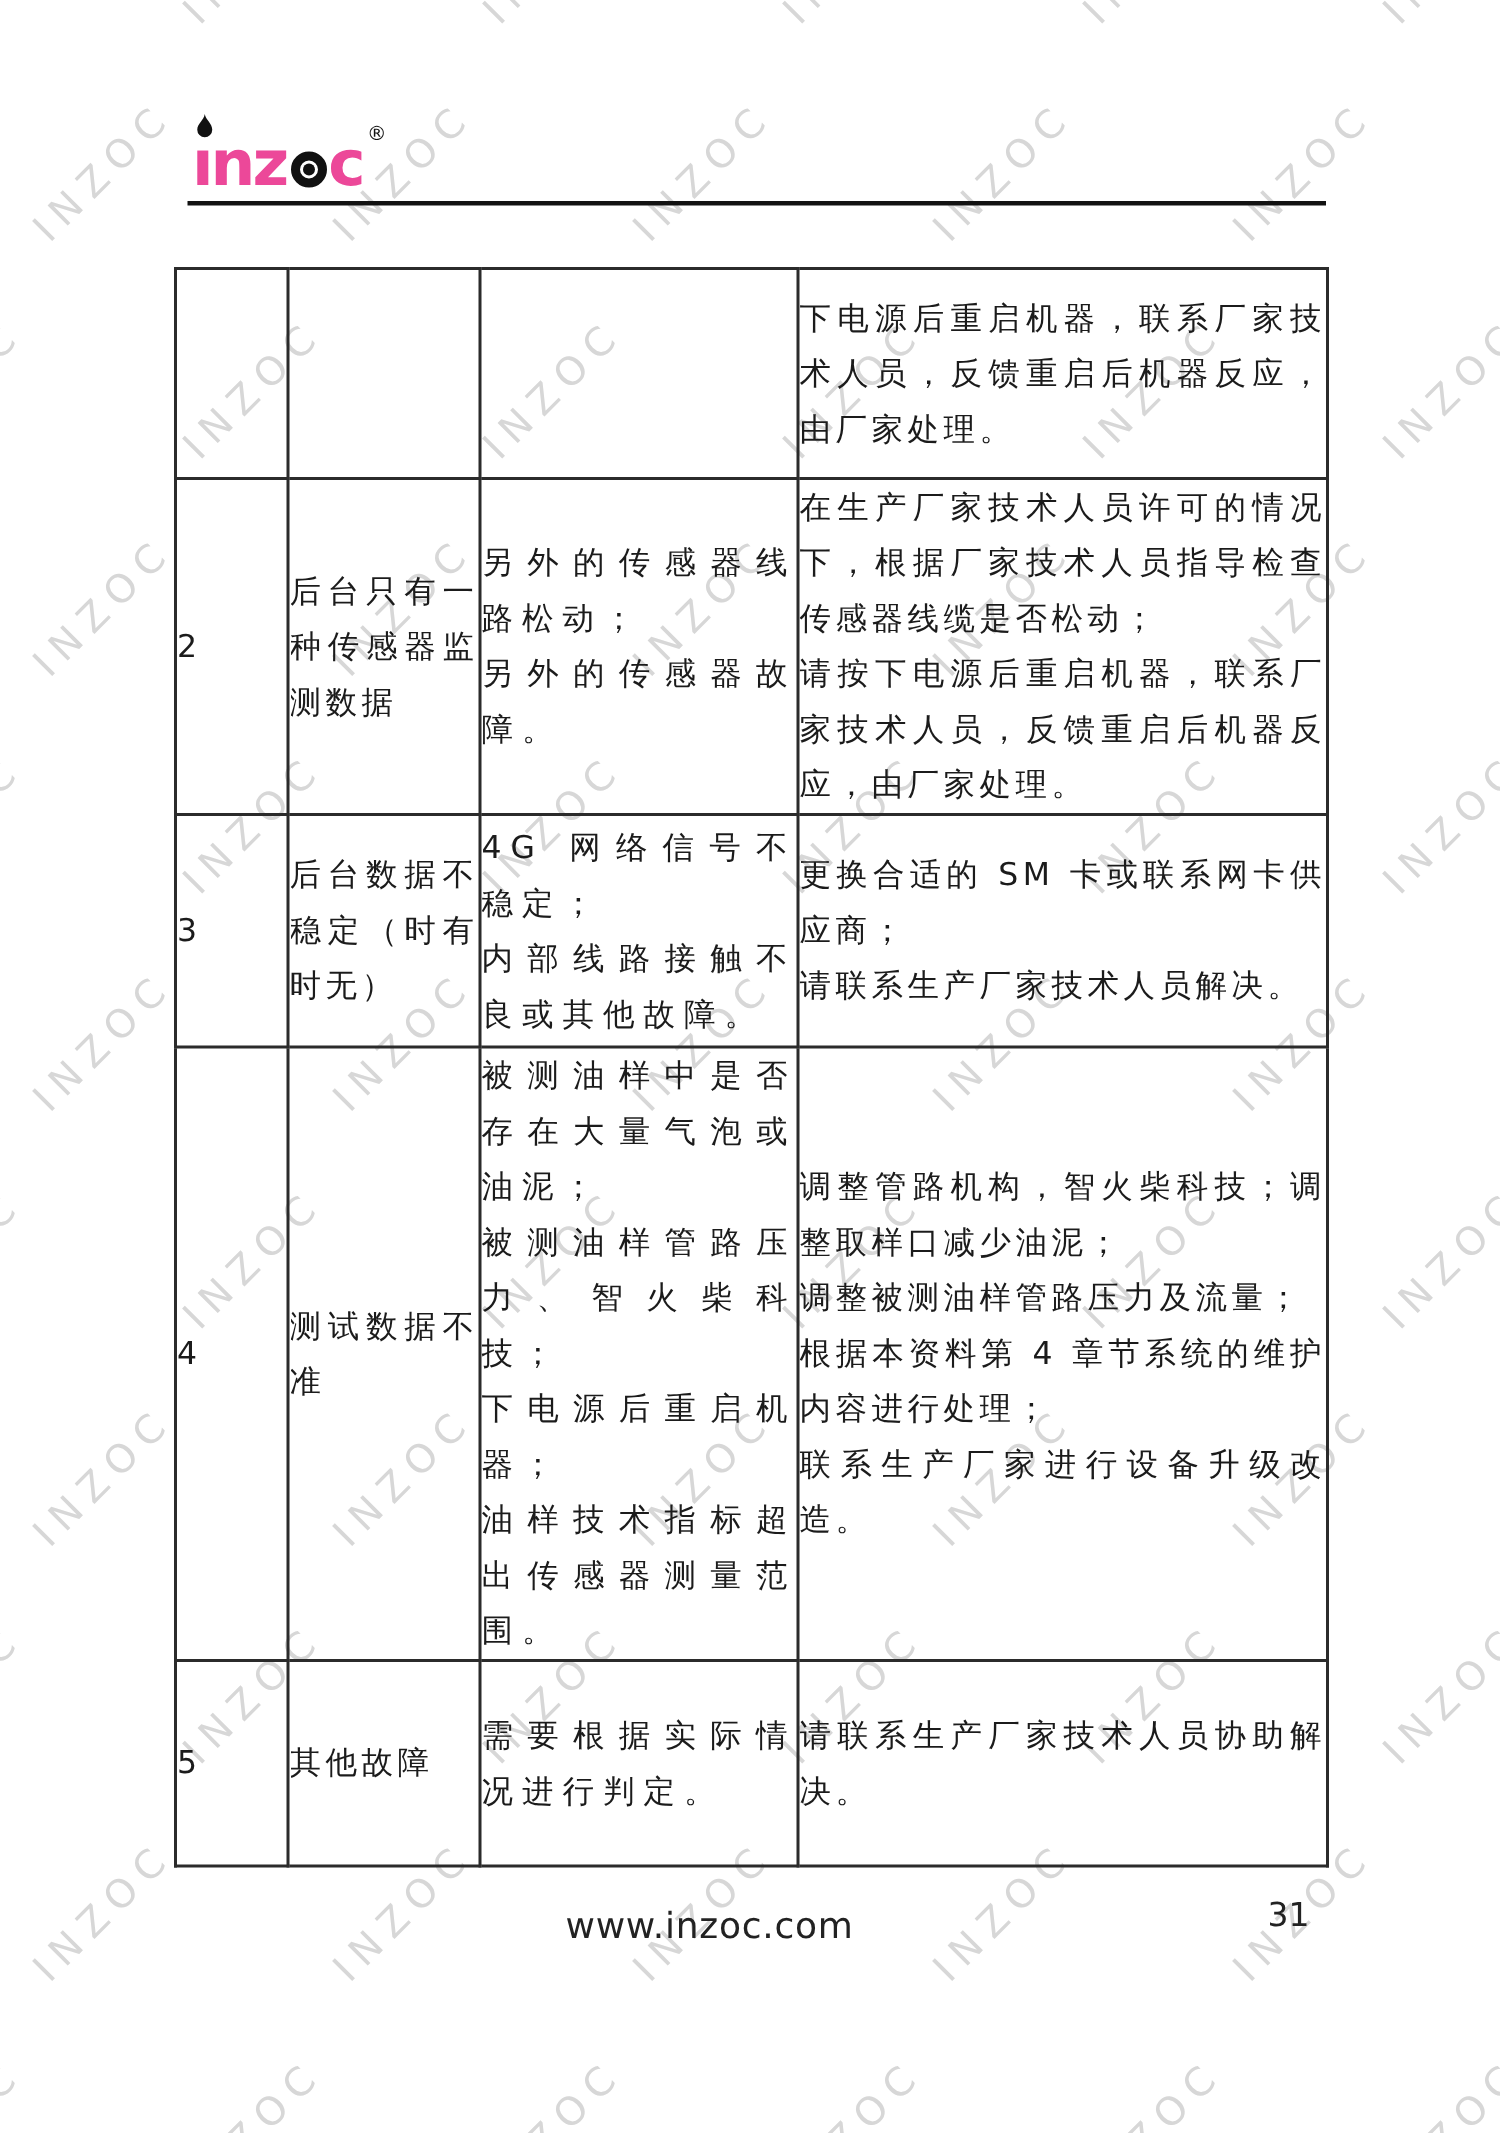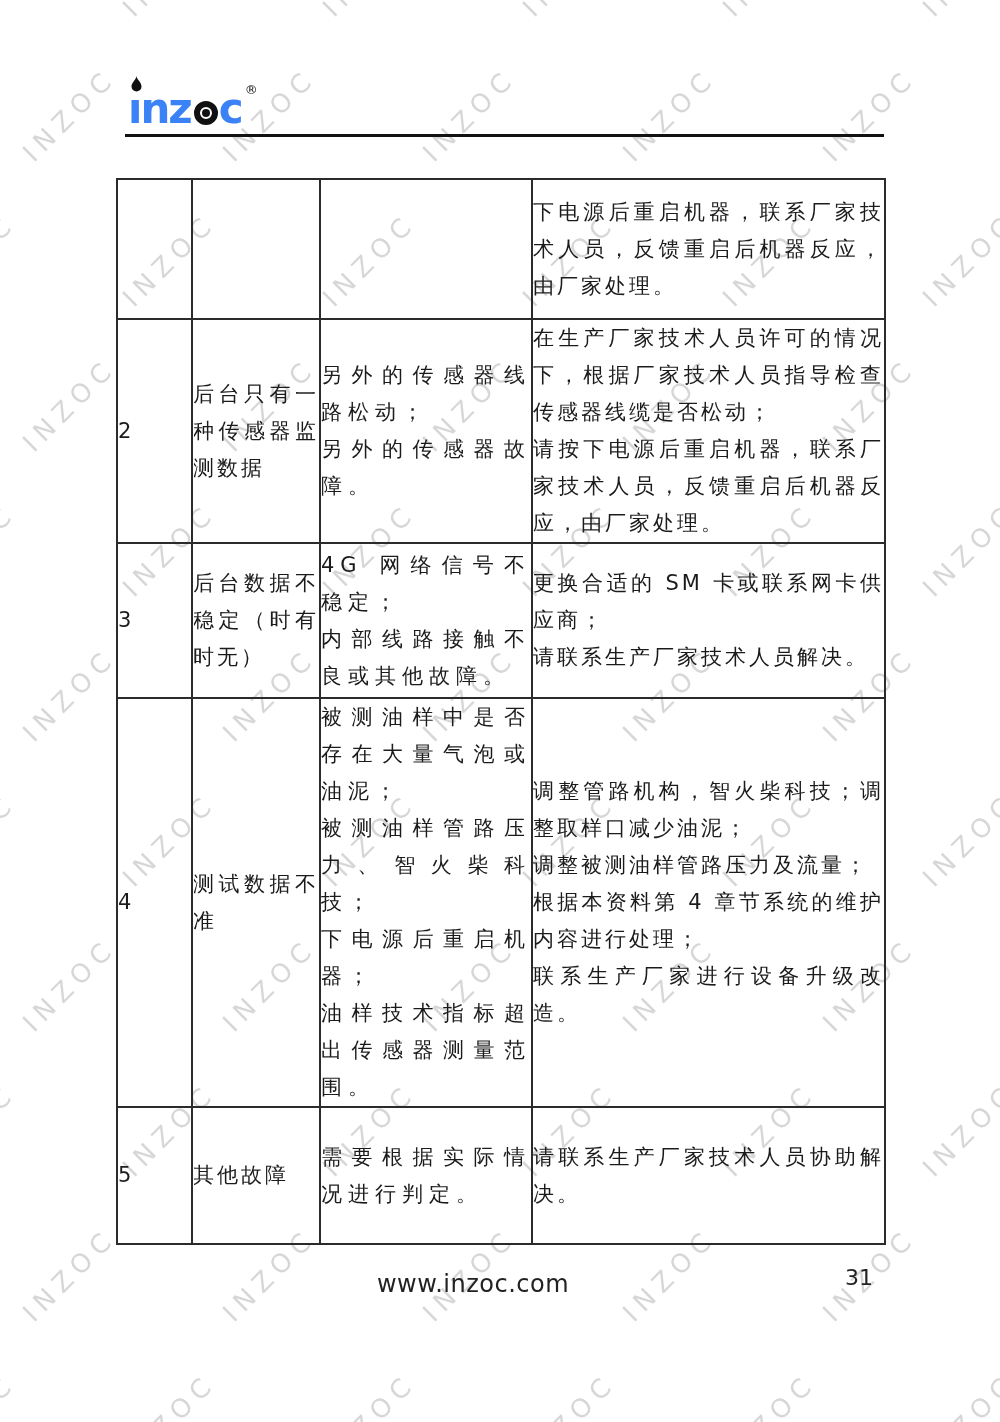--- a/index.html
+++ b/index.html
@@ -10,21 +10,21 @@
   }
   
   .wm-layer{position:absolute;left:0;top:0;width:100%;height:100%;z-index:0;pointer-events:none;}
   .wm{
     position:absolute;font-size:26px;letter-spacing:7px;color:#d7d7d7;
     transform:rotate(-45deg);white-space:nowrap;font-weight:400;
   }
   
   .hdr-rule{position:absolute;left:125px;top:134px;width:759px;height:3px;background:#121212;z-index:2;}
   .logo{position:absolute;left:128px;top:92px;z-index:2;display:flex;align-items:flex-end;}
-  .logo-txt{font-size:42px;font-weight:800;letter-spacing:-2px;line-height:34px;color:#3b82f6;}
+  .logo-txt{font-size:42px;font-weight:800;letter-spacing:-2px;line-height:34px;color:#ec4899;}
   .logo-o{
     display:inline-block;width:24px;height:24px;border:6px solid #111;border-radius:50%;
     box-sizing:border-box;position:relative;margin:0 1px 1px 3px;
   }
   .logo-o-dot{
     position:absolute;left:50%;top:50%;width:8px;height:8px;margin:-4px 0 0 -4px;
     background:#111;border-radius:50%;
   }
   .logo-flame{position:absolute;left:3px;top:-16px;width:11px;height:16px;}
   .logo-reg{position:absolute;right:-16px;top:-10px;font-size:13px;color:#111;font-weight:400;}

